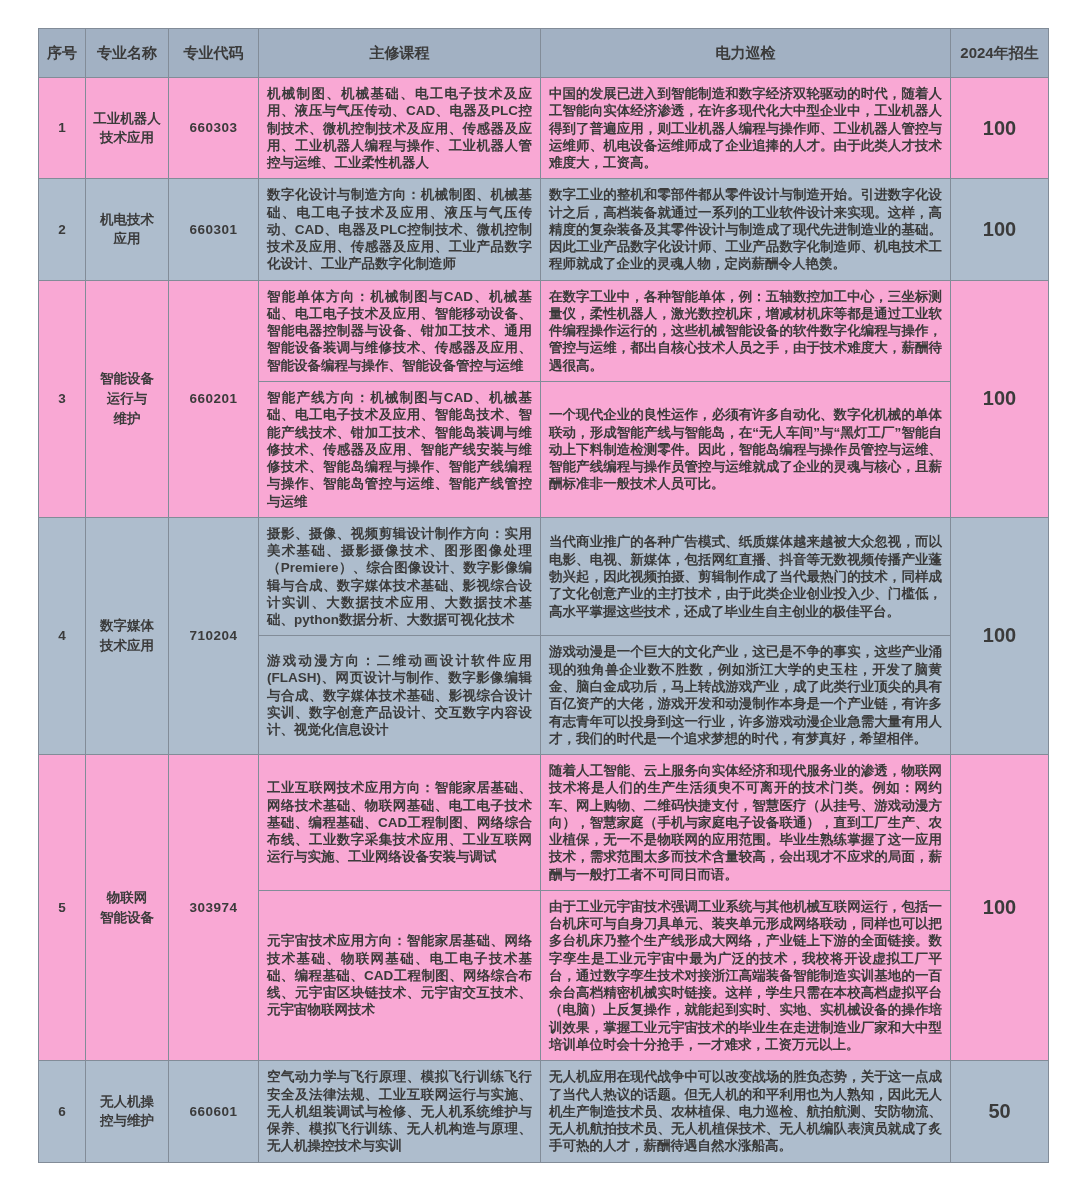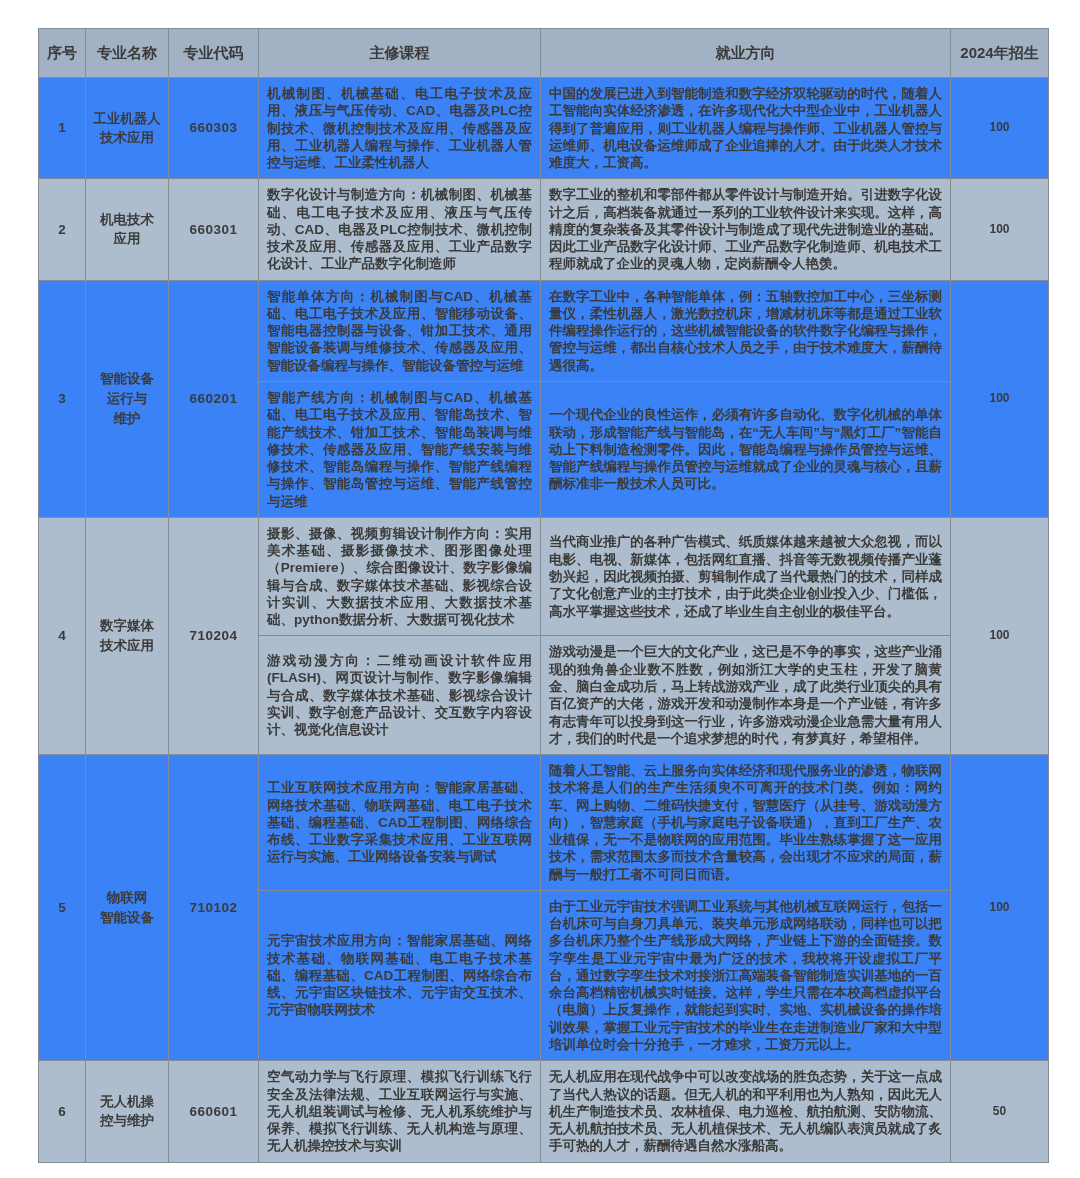--- a/index.html
+++ b/index.html
@@ -38,30 +38,30 @@
     margin-top:40px;
   }
   td.center{
     text-align:center;
     font-size:13.5px;
     padding:2px 3px;
     white-space:pre-line;
     line-height:1.45;
   }
   td.code{font-size:13.5px;letter-spacing:.5px;}
-  td.enroll{font-size:12px;}
+  td.enroll{font-size:20px;}
   td.text{
     font-size:13.5px;
     line-height:1.28;
     padding:7px 8px;
     text-align:justify;
     text-justify:inter-character;
   }
   tr.shaded td{background:var(--shaded_bg);}
-  tr.plain td{background:#3b82f6;}
+  tr.plain td{background:#f9a8d4;}
   
   col.c0{width:47px;}
   col.c1{width:83px;}
   col.c2{width:90px;}
   col.c3{width:282px;}
   col.c4{width:410px;}
   col.c5{width:98px;}
 </style>
 </head>
 <body>
@@ -75,21 +75,21 @@
         <col class="c3">
         <col class="c4">
         <col class="c5">
     </colgroup>
     <thead>
       <tr id="header-row">
           <th>序号</th>
           <th>专业名称</th>
           <th>专业代码</th>
           <th>主修课程</th>
-          <th>就业方向</th>
+          <th>电力巡检</th>
           <th>2024年招生</th>
         </tr>
     </thead>
     <tbody id="table-body">
         <tr class="plain">
           <td rowspan="1" class="center no">1</td>
           <td rowspan="1" class="center name">工业机器人
 技术应用</td>
           <td rowspan="1" class="center code">660303</td>
           <td class="text">机械制图、机械基础、电工电子技术及应用、液压与气压传动、CAD、电器及PLC控制技术、微机控制技术及应用、传感器及应用、工业机器人编程与操作、工业机器人管控与运维、工业柔性机器人</td>
@@ -129,21 +129,21 @@
           <td rowspan="2" class="center enroll">100</td>
         </tr>
         <tr class="shaded">
           <td class="text">游戏动漫方向：二维动画设计软件应用(FLASH)、网页设计与制作、数字影像编辑与合成、数字媒体技术基础、影视综合设计实训、数字创意产品设计、交互数字内容设计、视觉化信息设计</td>
           <td class="text">游戏动漫是一个巨大的文化产业，这已是不争的事实，这些产业涌现的独角兽企业数不胜数，例如浙江大学的史玉柱，开发了脑黄金、脑白金成功后，马上转战游戏产业，成了此类行业顶尖的具有百亿资产的大佬，游戏开发和动漫制作本身是一个产业链，有许多有志青年可以投身到这一行业，许多游戏动漫企业急需大量有用人才，我们的时代是一个追求梦想的时代，有梦真好，希望相伴。</td>
         </tr>
         <tr class="plain">
           <td rowspan="2" class="center no">5</td>
           <td rowspan="2" class="center name">物联网
 智能设备</td>
-          <td rowspan="2" class="center code">710102</td>
+          <td rowspan="2" class="center code">303974</td>
           <td class="text">工业互联网技术应用方向：智能家居基础、网络技术基础、物联网基础、电工电子技术基础、编程基础、CAD工程制图、网络综合布线、工业数字采集技术应用、工业互联网运行与实施、工业网络设备安装与调试</td>
           <td class="text">随着人工智能、云上服务向实体经济和现代服务业的渗透，物联网技术将是人们的生产生活须臾不可离开的技术门类。例如：网约车、网上购物、二维码快捷支付，智慧医疗（从挂号、游戏动漫方向），智慧家庭（手机与家庭电子设备联通），直到工厂生产、农业植保，无一不是物联网的应用范围。毕业生熟练掌握了这一应用技术，需求范围太多而技术含量较高，会出现才不应求的局面，薪酬与一般打工者不可同日而语。</td>
           <td rowspan="2" class="center enroll">100</td>
         </tr>
         <tr class="plain">
           <td class="text">元宇宙技术应用方向：智能家居基础、网络技术基础、物联网基础、电工电子技术基础、编程基础、CAD工程制图、网络综合布线、元宇宙区块链技术、元宇宙交互技术、元宇宙物联网技术</td>
           <td class="text">由于工业元宇宙技术强调工业系统与其他机械互联网运行，包括一台机床可与自身刀具单元、装夹单元形成网络联动，同样也可以把多台机床乃整个生产线形成大网络，产业链上下游的全面链接。数字孪生是工业元宇宙中最为广泛的技术，我校将开设虚拟工厂平台，通过数字孪生技术对接浙江高端装备智能制造实训基地的一百余台高档精密机械实时链接。这样，学生只需在本校高档虚拟平台（电脑）上反复操作，就能起到实时、实地、实机械设备的操作培训效果，掌握工业元宇宙技术的毕业生在走进制造业厂家和大中型培训单位时会十分抢手，一才难求，工资万元以上。</td>
         </tr>
         <tr class="shaded">
           <td rowspan="1" class="center no">6</td>

